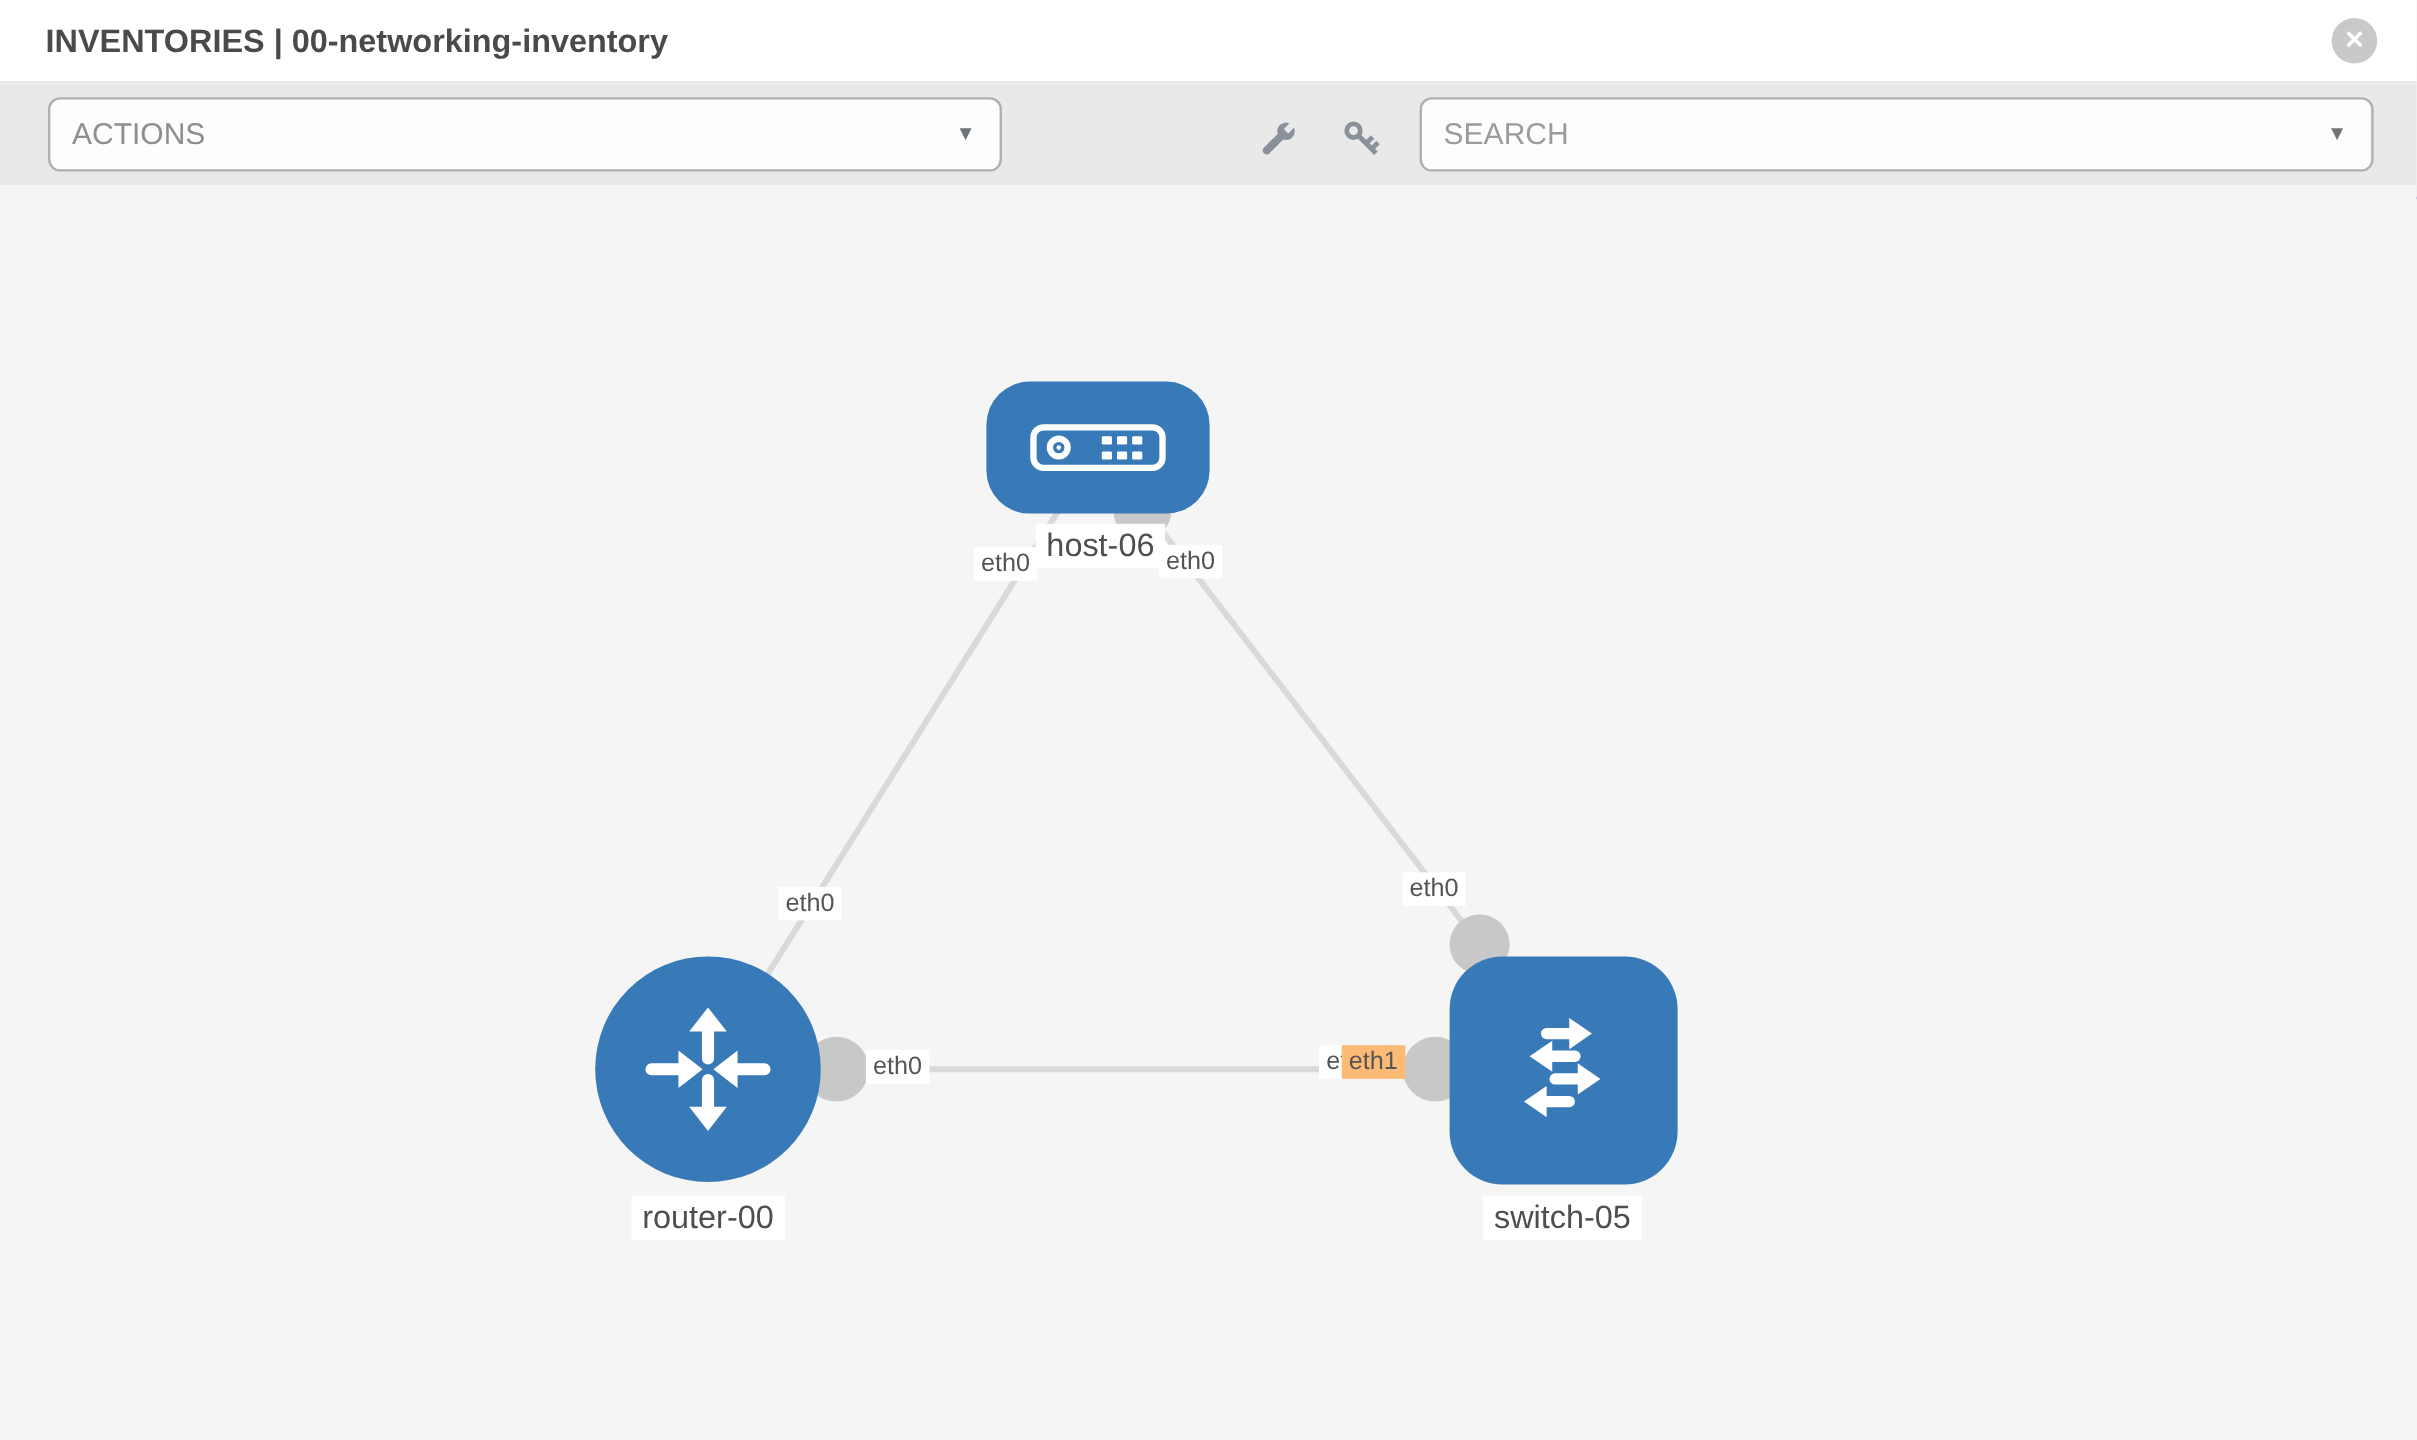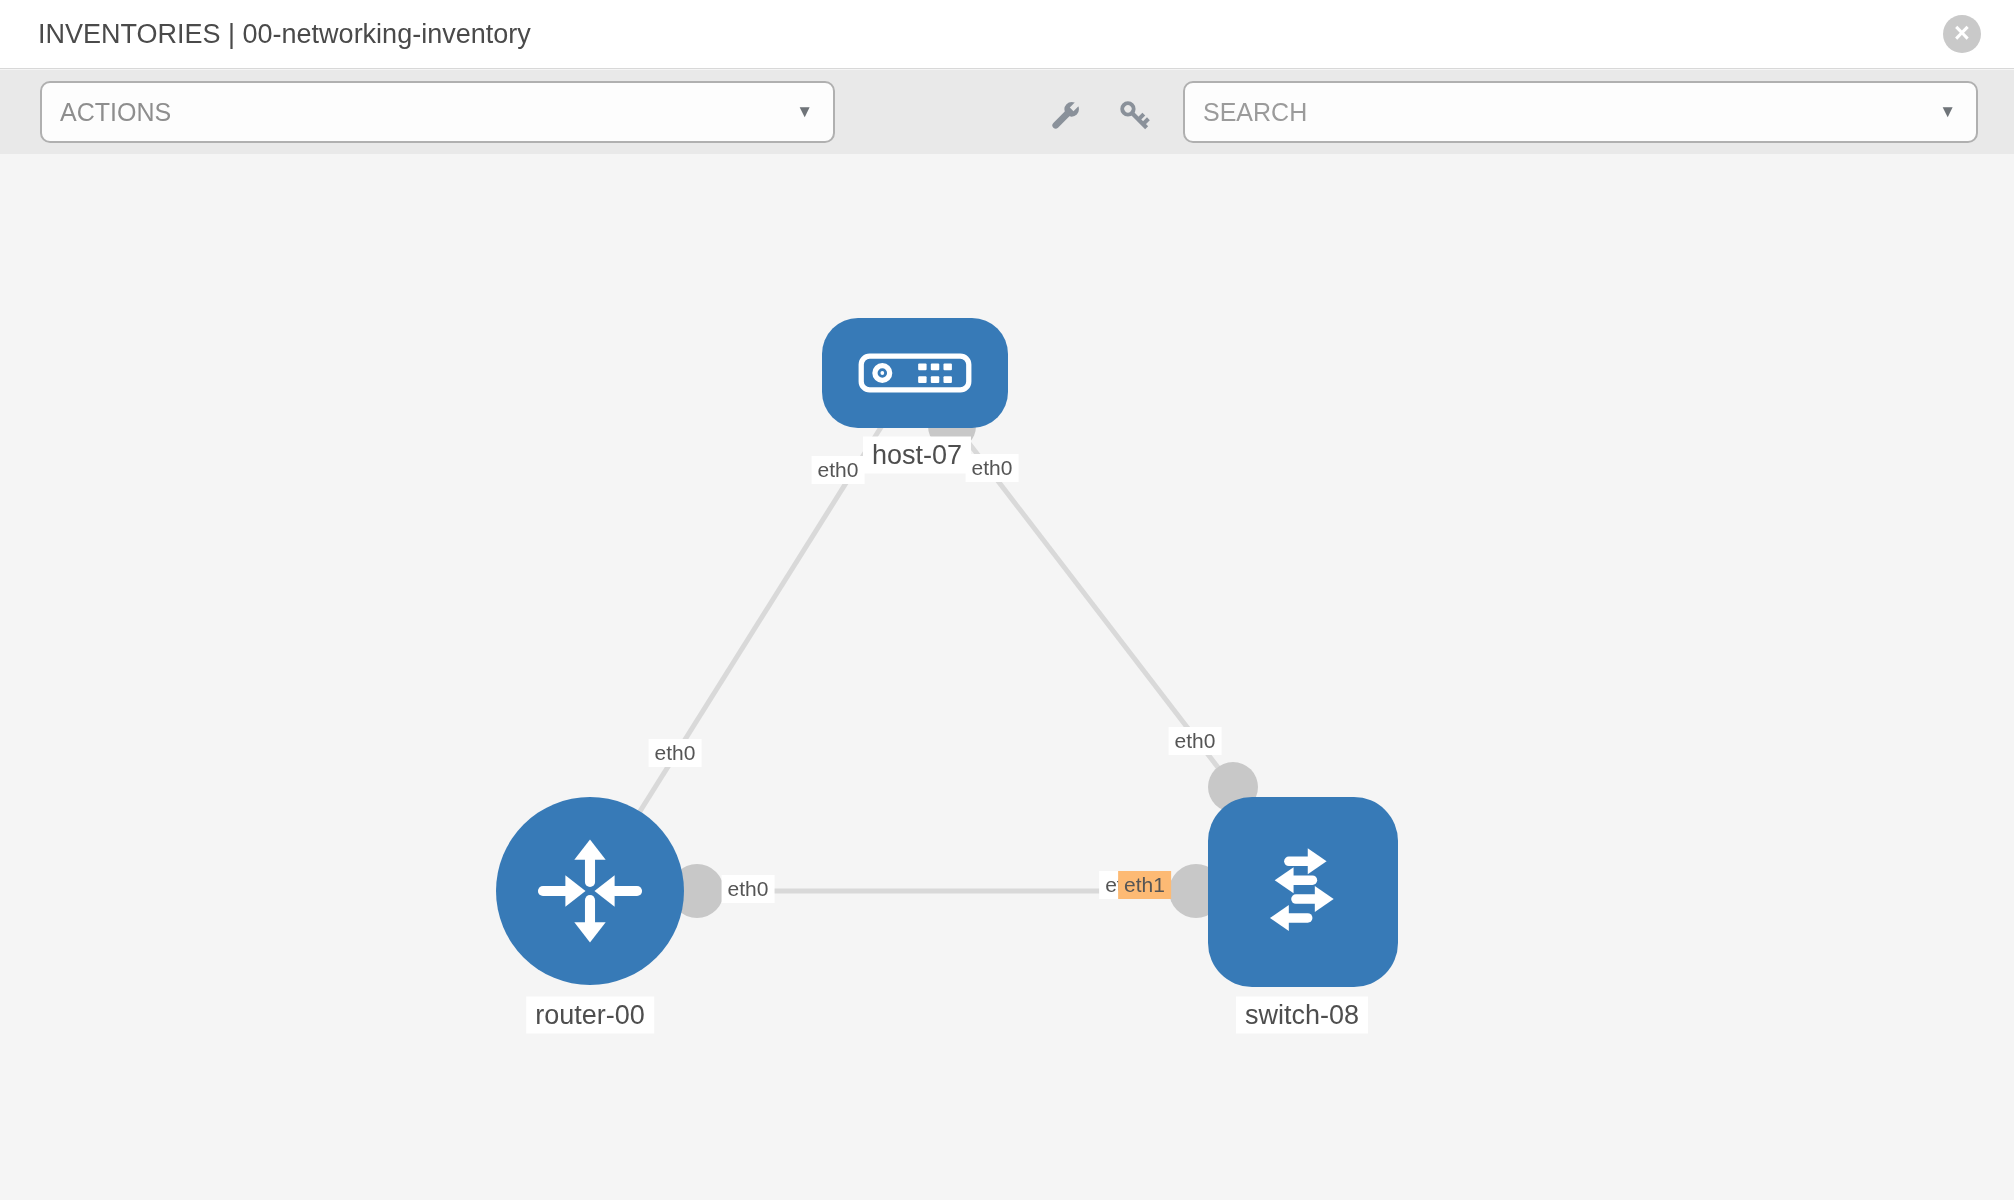--- a/index.html
+++ b/index.html
@@ -4,21 +4,21 @@
 <style>
   * { margin:0; padding:0; box-sizing:border-box; }
   html,body { width:2014px; height:1200px; overflow:hidden;
     font-family:"Liberation Sans", sans-serif; background:#f5f5f5; }
   .stage { position:relative; width:2014px; height:1200px; }
 
   
   .header { position:absolute; left:0; top:0; width:2014px; height:69px;
     background:#ffffff; border-bottom:1px solid #d8d8d8; }
   .header-title { position:absolute; left:38px; top:0; height:69px; line-height:69px;
-    font-size:27px; font-weight:normal; color:#4a4a4a; }
+    font-size:27px; font-weight:bold; color:#4a4a4a; }
   .close-btn { position:absolute; right:33px; top:15px; width:38px; height:38px;
     border-radius:50%; background:#c9c9c9; cursor:pointer;
     display:flex; align-items:center; justify-content:center; }
   .close-btn span { color:#ffffff; font-size:27px; font-weight:bold; line-height:1;
     transform:translateY(-1px); }
 
   
   .toolbar { position:absolute; left:0; top:70px; width:2014px; height:96px;
     background:#e9e9e9; border-bottom:2px solid #1d4ed8; }
   .select-box { position:absolute; top:11px; height:62px; background:#fdfdfd;
@@ -162,23 +162,23 @@
           <line x1="58" y1="40" x2="40" y2="40"></line>
           <polygon points="26,40 42,29 42,51" stroke="none"></polygon>
           <line x1="44" y1="56" x2="62" y2="56"></line>
           <polygon points="76,56 60,45 60,67" stroke="none"></polygon>
           <line x1="54" y1="72" x2="36" y2="72"></line>
           <polygon points="22,72 38,61 38,83" stroke="none"></polygon>
         </g>
       </svg>
     </div>
 
-    <div class="node-label" style="left:917px; top:301px;">host-07</div>
+    <div class="node-label" style="left:917px; top:301px;">host-06</div>
     <div class="node-label" style="left:590px; top:861px;">router-00</div>
-    <div class="node-label" style="left:1302px; top:861px;">switch-08</div>
+    <div class="node-label" style="left:1302px; top:861px;">switch-05</div>
 
     <div class="iface-label" style="left:838px; top:316px;">eth0</div>
     <div class="iface-label" style="left:992px; top:314px;">eth0</div>
     <div class="iface-label" style="left:675px; top:599px;">eth0</div>
     <div class="iface-label" style="left:1195px; top:587px;">eth0</div>
     <div class="iface-label" style="left:748px; top:735px;">eth0</div>
     <div class="iface-pair" style="left:1135px; top:731px;">
       <span class="back">eth0</span>
       <span class="front">eth1</span>
     </div>

